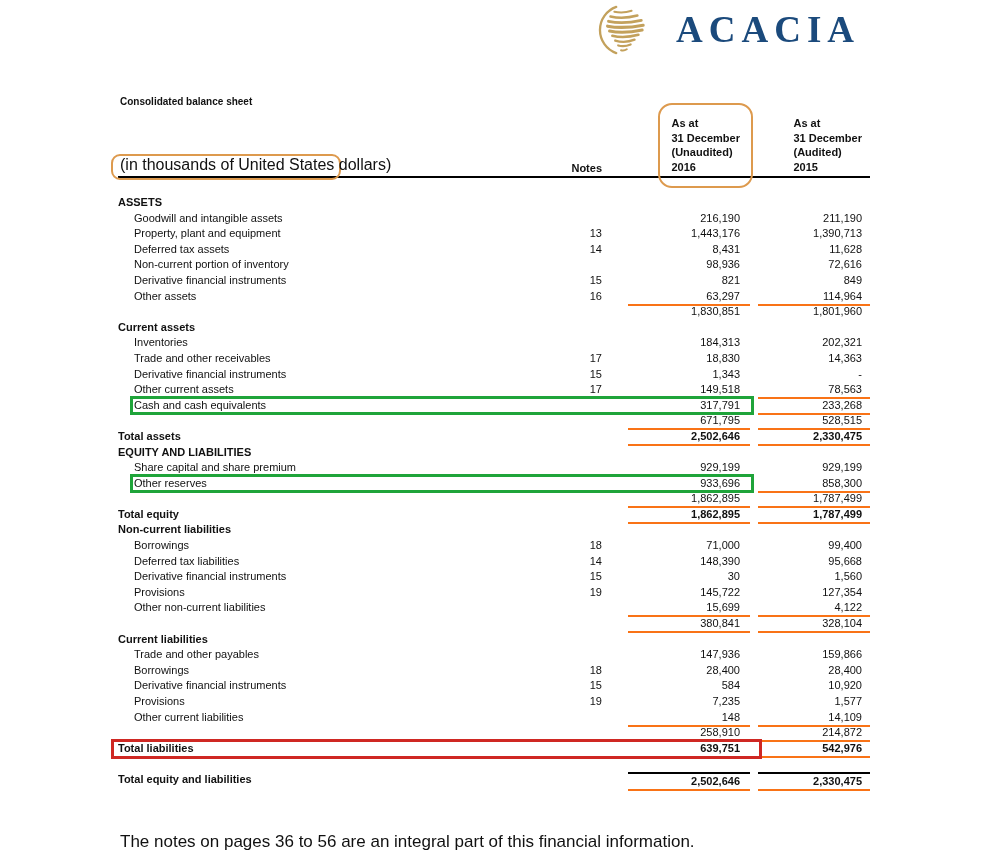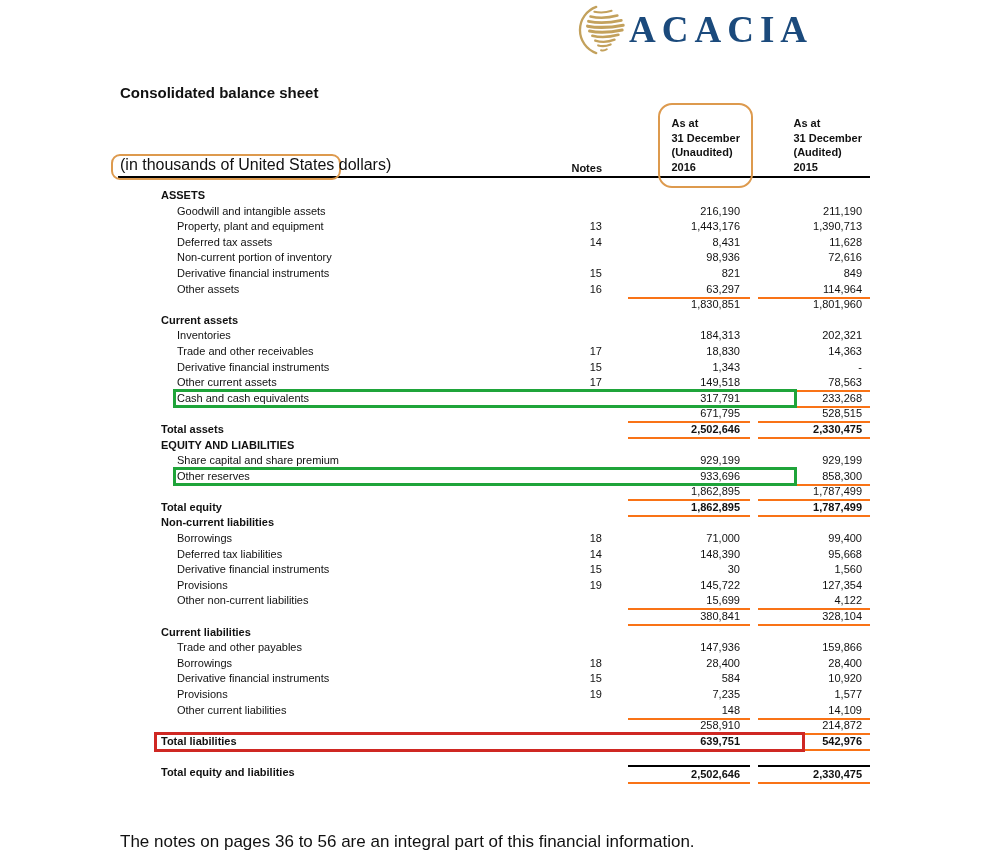--- a/index.html
+++ b/index.html
@@ -1,44 +1,44 @@
 <!DOCTYPE html>
 <html style="--navy: #1b4a7c; --gold: #c3a15c; --orange: #dd9a4e; --green: #1fa43a; --red: #cf2823;"><head>
 <meta charset="utf-8">
 <style>
   * { margin:0; padding:0; box-sizing:border-box; }
   html,body { background:#ffffff; }
   body { font-family:"Liberation Sans", sans-serif; color:#111; }
   #page { position:relative; width:1008px; height:865px; background:#fff; overflow:hidden; }
 
   
-  .logo { position:absolute; left:576px; top:4px; height:52px; display:flex; gap:1px; }
+  .logo { position:absolute; left:596px; top:4px; height:52px; display:flex; gap:28px; }
   .logo-text { font-family:"Liberation Serif", serif; font-weight:bold; font-size:37px;
                letter-spacing:6px; color:var(--navy); line-height:52px; }
 
   
-  .doc-title { position:absolute; left:120px; top:84px; font-size:15px; font-weight:bold; }
+  .doc-title { position:absolute; left:120px; top:96px; font-size:10px; font-weight:bold; }
 
   
   .bs-table { position:absolute; left:118px; top:98px; width:752px; font-size:11px; }
 
   .bs-header { position:relative; height:80px; border-bottom:2px solid #000; overflow:visible; }
   .unit-label { position:absolute; left:2px; bottom:2px; font-size:16px; white-space:nowrap; z-index:2; }
   .hdr-notes { position:absolute; left:420px; bottom:2px; width:90px; text-align:right;
                padding-right:26px; font-weight:bold; }
   .hdr-col { position:absolute; bottom:2px; font-weight:bold; line-height:14.5px; z-index:2; }
   .hdr-2016 { right:130px; }
   .hdr-2015 { right:8px; }
 
   .box-orange-units { position:absolute; left:-7px; bottom:-4px; width:230px; height:26px;
                       border:2px solid var(--orange); border-radius:9px; z-index:1; }
   .box-orange-col { position:absolute; left:540px; top:5px; width:95px; height:85px;
                     border:2px solid var(--orange); border-radius:14px; z-index:1; }
 
-  .bs-rows { position:relative; padding-top:10px;margin-left:43px; }
+  .bs-rows { position:relative; padding-top:17px; }
   .row { position:relative; display:grid; grid-template-columns:1fr 90px 122px 8px 112px;
          height:15.6px; align-items:stretch; }
   .cell { line-height:15px; white-space:nowrap; overflow:visible; }
   .c-label { padding-left:0; }
   .row.item .c-label { padding-left:16px; }
   .row.section .c-label, .row.total .c-label { font-weight:bold; }
   .c-notes { text-align:right; padding-right:26px; }
   .c-v16 { text-align:right; padding-right:10px; }
   .c-v15 { text-align:right; padding-right:8px; }
   .row.total .c-v16, .row.total .c-v15 { font-weight:bold; }

